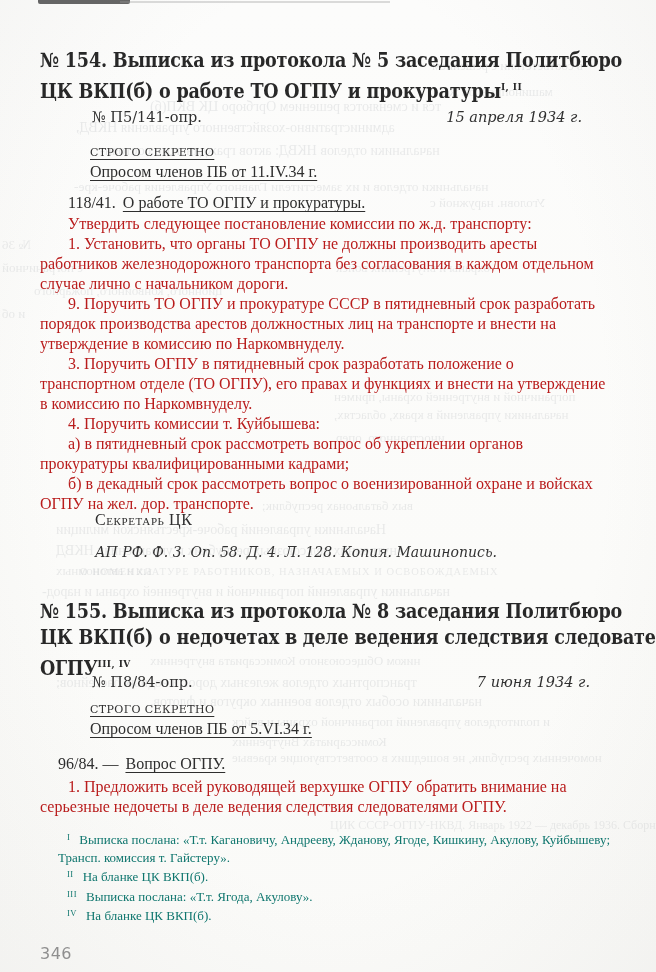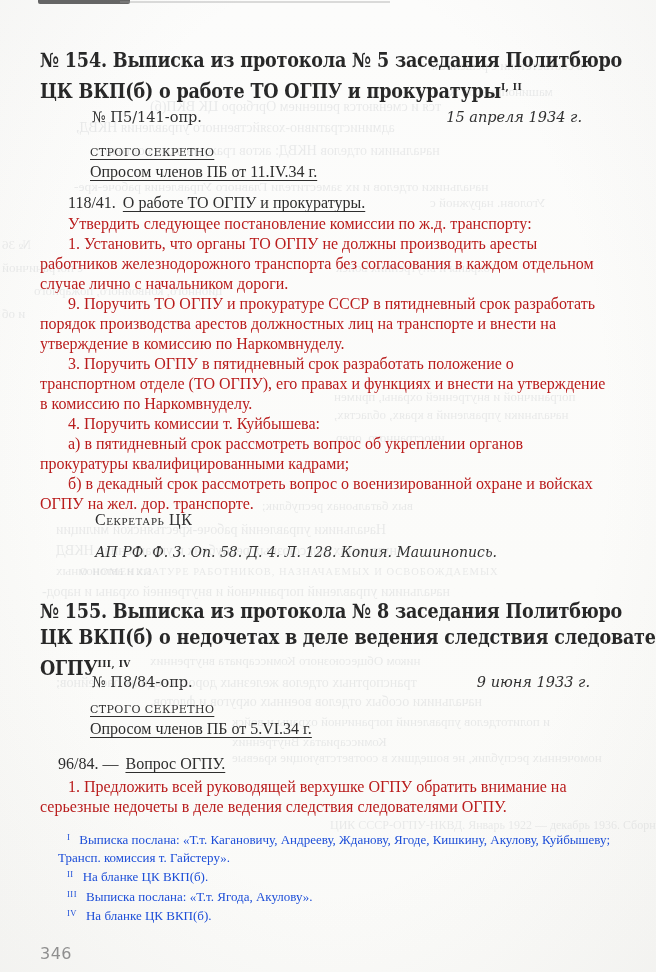--- a/index.html
+++ b/index.html
@@ -43,21 +43,21 @@
   .subject .pre{margin-right:7px;}
   .subject .u{text-decoration:underline;text-underline-offset:3px;}
 
   .bodytext{position:absolute;left:40px;width:573px;font-size:16px;line-height:20px;color:#b91c1c;text-align:left;}
   .bodytext p{margin:0;text-indent:28px;}
 
   .signature{position:absolute;left:95px;font-size:16px;font-variant:small-caps;letter-spacing:.6px;color:#2e2e2e;}
   .archive{position:absolute;left:95px;font-family:"DejaVu Serif", serif;font-style:italic;font-size:14px;color:#333;}
 
   
-  .footnotes{position:absolute;left:58px;width:560px;font-size:13px;line-height:17.5px;color:#1d4ed8;}
+  .footnotes{position:absolute;left:58px;width:560px;font-size:13px;line-height:17.5px;color:#0f766e;}
   .fn{text-indent:9px;}
   .fn sup{font-size:8.5px;letter-spacing:.5px;margin-right:9px;vertical-align:4px;}
 
   .page-number{position:absolute;left:40px;top:944px;font-family:"DejaVu Sans", sans-serif;
     font-size:16px;letter-spacing:.5px;color:#8f8f8f;}
 
   
   #t154{top:48px;}
   #row154{top:109px;width:490px;}
   #class154{top:146px;}
@@ -143,21 +143,21 @@
   <div class="archive" id="arch154">АП РФ. Ф. 3. Оп. 58. Д. 4. Л. 128. Копия. Машинопись.</div>
 
   <div class="doc-title" id="t155">
     <div class="tl">№ 155. Выписка из протокола № 8 заседания Политбюро</div>
     <div class="tl">ЦК ВКП(б) о недочетах в деле ведения следствия следователями</div>
     <div class="tl"><span>ОГПУ</span><sup>III, IV</sup></div>
   </div>
 
   <div class="opr-row" id="row155">
     <span class="num">№ П8/84-опр.</span>
-    <span class="date">9 июня 1933 г.</span>
+    <span class="date">7 июня 1934 г.</span>
   </div>
 
   <div class="classification" id="class155">СТРОГО СЕКРЕТНО</div>
   <div class="poll" id="poll155">Опросом членов ПБ от 5.VI.34 г.</div>
 
   <div class="subject" id="subj155">
     <span class="pre" style="margin-left:18px">96/84. —</span><span class="u">Вопрос ОГПУ.</span>
   </div>
 
   <div class="bodytext" id="body155">

